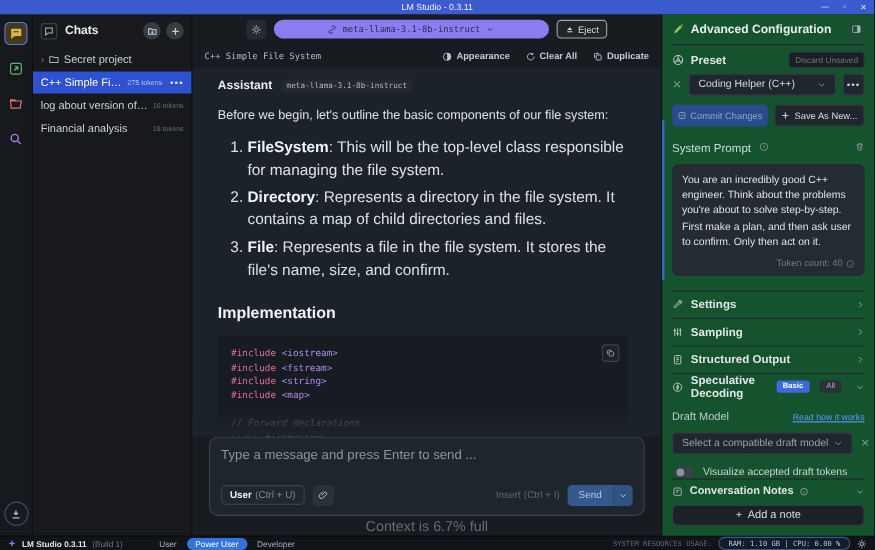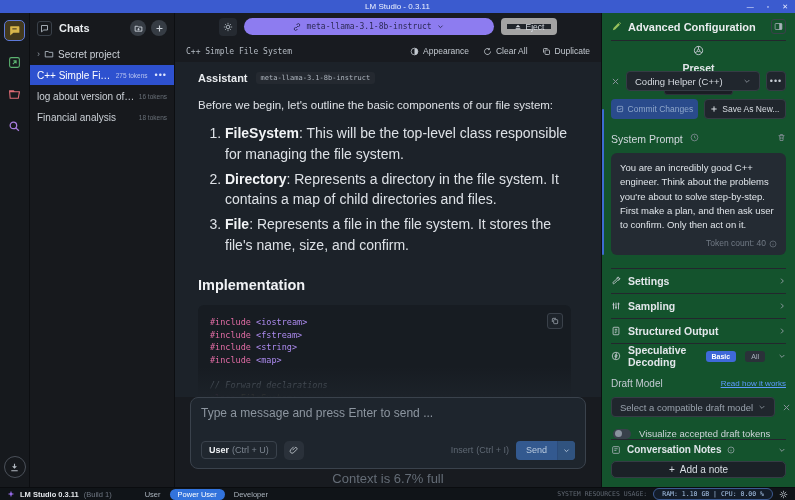--- a/index.html
+++ b/index.html
@@ -34,24 +34,24 @@
   .chat-row.selected{background:#2e51cf;color:#ffffff;}
   .chat-row.selected .tokens{color:#b7c3f0;}
   .chat-row .dots{color:#dfe6ff;font-size:9px;letter-spacing:1px;margin-left:3px;}
   .row-label{white-space:nowrap;overflow:hidden;text-overflow:ellipsis;}
 
   
   .main{flex:1;min-width:0;background:#181b20;display:flex;flex-direction:column;}
   .model-bar{height:27px;display:flex;align-items:center;justify-content:center;gap:7px;flex:0 0 auto;}
   .gear-btn{width:18px;height:18px;border-radius:4px;background:#252a31;color:#aab2bb;display:flex;align-items:center;justify-content:center;}
   .model-pill{height:17px;border-radius:9px;background:#8d7cf0;color:#2b2955;font-family:"DejaVu Sans Mono",monospace;font-size:8px;display:flex;align-items:center;gap:5px;padding:0 11px;min-width:250px;justify-content:center;}
-  .eject-btn{height:17px;border:6px solid #a3a3a3;background:#20252b;border-radius:4px;font-size:8.5px;color:#d6dbe1;display:flex;align-items:center;gap:4px;padding:0 7px;}
+  .eject-btn{height:17px;border:1px solid #a3a3a3;background:#20252b;border-radius:4px;font-size:8.5px;color:#d6dbe1;display:flex;align-items:center;gap:4px;padding:0 7px;}
   .title-row{height:22px;display:flex;align-items:center;padding:0 11px;flex:0 0 auto;}
   .chat-title{font-family:"DejaVu Sans Mono",monospace;font-size:8px;color:#b4bbc3;}
-  .title-actions{margin-left:auto;display:flex;gap:14px;align-items:center;}
+  .title-actions{margin-left:auto;display:flex;gap:14px;align-items:center;font-weight:bold;}
   .title-action{display:flex;gap:4px;align-items:center;font-size:8.5px;color:#c3c9d0;}
 
   .chat-scroll{flex:1;min-height:0;overflow:hidden;position:relative;background:#1c2229;padding:10px 30px 0 23px;}
   .msg-role{display:flex;gap:8px;align-items:center;}
   .role-name{font-size:11px;font-weight:bold;color:#e9ecef;}
   .model-badge{background:#242930;border-radius:3px;font-family:"DejaVu Sans Mono",monospace;font-size:7px;color:#aeb6bf;padding:2px 5px;}
   .msg-text{font-size:11.5px;line-height:1.5;color:#dde1e6;margin-top:13px;}
   .msg-list{margin-top:9px;padding-left:27px;}
   .msg-list li{font-size:14px;line-height:1.45;color:#dde1e6;margin-bottom:5px;}
   .msg-list b{color:#f2f4f6;}
@@ -75,21 +75,21 @@
   .send-main{padding:0 10px;}
   .send-caret{padding:0 5px;border-left:1px solid #2b4b7a;display:flex;align-items:center;background:#30537f;height:100%;}
   .context-status{flex:0 0 18px;display:flex;align-items:center;justify-content:center;font-size:13px;color:#646c76;}
 
   
   .config{width:194px;flex:0 0 auto;background:#14532d;border-left:1px solid #0c0e11;display:flex;flex-direction:column;padding:0 9px;position:relative;}
   .scroll-thumb{position:absolute;left:0;top:96px;width:2px;height:146px;background:#3e6ad1;border-radius:1px;}
   .config-header{height:28px;display:flex;align-items:center;gap:6px;border-bottom:1px solid #23272d;flex:0 0 auto;}
   .config-title{font-size:11px;font-weight:bold;color:#e9ecef;flex:1;}
   .pencil{color:#97c15c;}
-  .preset-row{height:24px;display:flex;align-items:center;gap:6px;margin-top:4px;color:#c6ccd3;flex-direction:column;}
+  .preset-row{height:24px;display:flex;align-items:center;gap:6px;margin-top:4px;color:#c6ccd3;}
   .preset-label{font-size:10.5px;font-weight:bold;color:#e2e6ea;flex:1;}
   .discard-btn{font-size:7.5px;color:#6d7580;border:1px solid #2d333b;border-radius:3px;padding:2px 5px;background:#1a1e24;}
   .preset-select-row{display:flex;align-items:center;gap:6px;margin-top:2px;}
   .x-ic{color:#8a929c;}
   .select{flex:1;height:20px;background:#20262d;border:1px solid #353c45;border-radius:4px;display:flex;align-items:center;padding:0 8px;font-size:9.5px;color:#d5dae0;gap:5px;}
   .select .grow{flex:1;white-space:nowrap;overflow:hidden;text-overflow:ellipsis;}
   .dim-text{color:#99a2ad;}
   .caret{color:#8a929c;}
   .dots-btn{width:20px;height:20px;background:#20262d;border:1px solid #353c45;border-radius:4px;color:#c9cfd6;display:flex;align-items:center;justify-content:center;font-size:9px;letter-spacing:1px;}
   .preset-btn-row{display:flex;gap:6px;margin-top:8px;}

